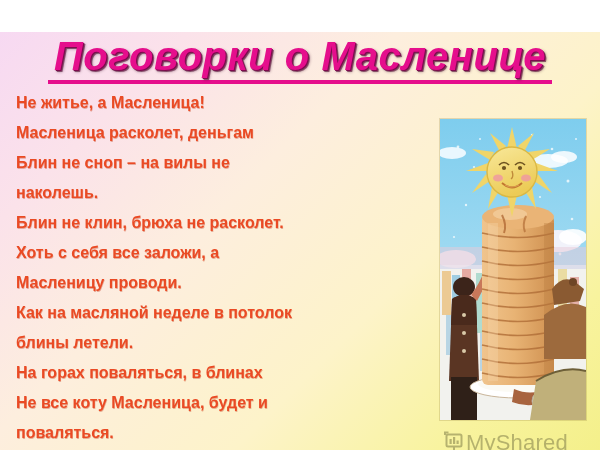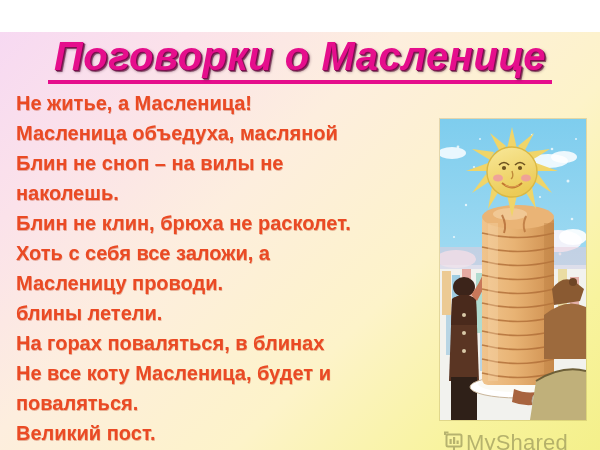--- a/index.html
+++ b/index.html
@@ -56,21 +56,21 @@
   }
 
   
   #proverbs {
     position: absolute;
     left: 16px;
     top: 56px;
     width: 420px;
   }
   .proverb-line {
-    font-size: 20px;
+    font-size: 16px;
     line-height: 30px;
     font-weight: bold;
     color: #ea4a24;
     text-shadow: 0.5px 0.5px 0 rgba(190,55,20,0.35);
     white-space: nowrap;
   }
 
   
   #illustration {
     position: absolute;
@@ -111,26 +111,27 @@
 <body>
 
 <div id="slide">
 
   <div id="title-block">
     <span id="slide-title">Поговорки о Масленице</span>
   </div>
 
   <div id="proverbs">
     <div class="proverb-line">Не житье, а Масленица!</div>
-    <div class="proverb-line">Масленица объедуха, масляной</div>
+    <div class="proverb-line">Масленица расколет, деньгам</div>
     <div class="proverb-line">Блин не сноп – на вилы не</div>
     <div class="proverb-line">наколешь.</div>
     <div class="proverb-line">Блин не клин, брюха не расколет.</div>
     <div class="proverb-line">Хоть с себя все заложи, а</div>
     <div class="proverb-line">Масленицу проводи.</div>
+    <div class="proverb-line">Как на масляной неделе в потолок</div>
     <div class="proverb-line">блины летели.</div>
     <div class="proverb-line">На горах поваляться, в блинах</div>
     <div class="proverb-line">Не все коту Масленица, будет и</div>
     <div class="proverb-line">поваляться.</div>
     <div class="proverb-line">Великий пост.</div>
   </div>
 
   <div id="illustration">
     <svg width="146" height="301" viewBox="0 0 146 301" xmlns="http://www.w3.org/2000/svg">
       <defs>

